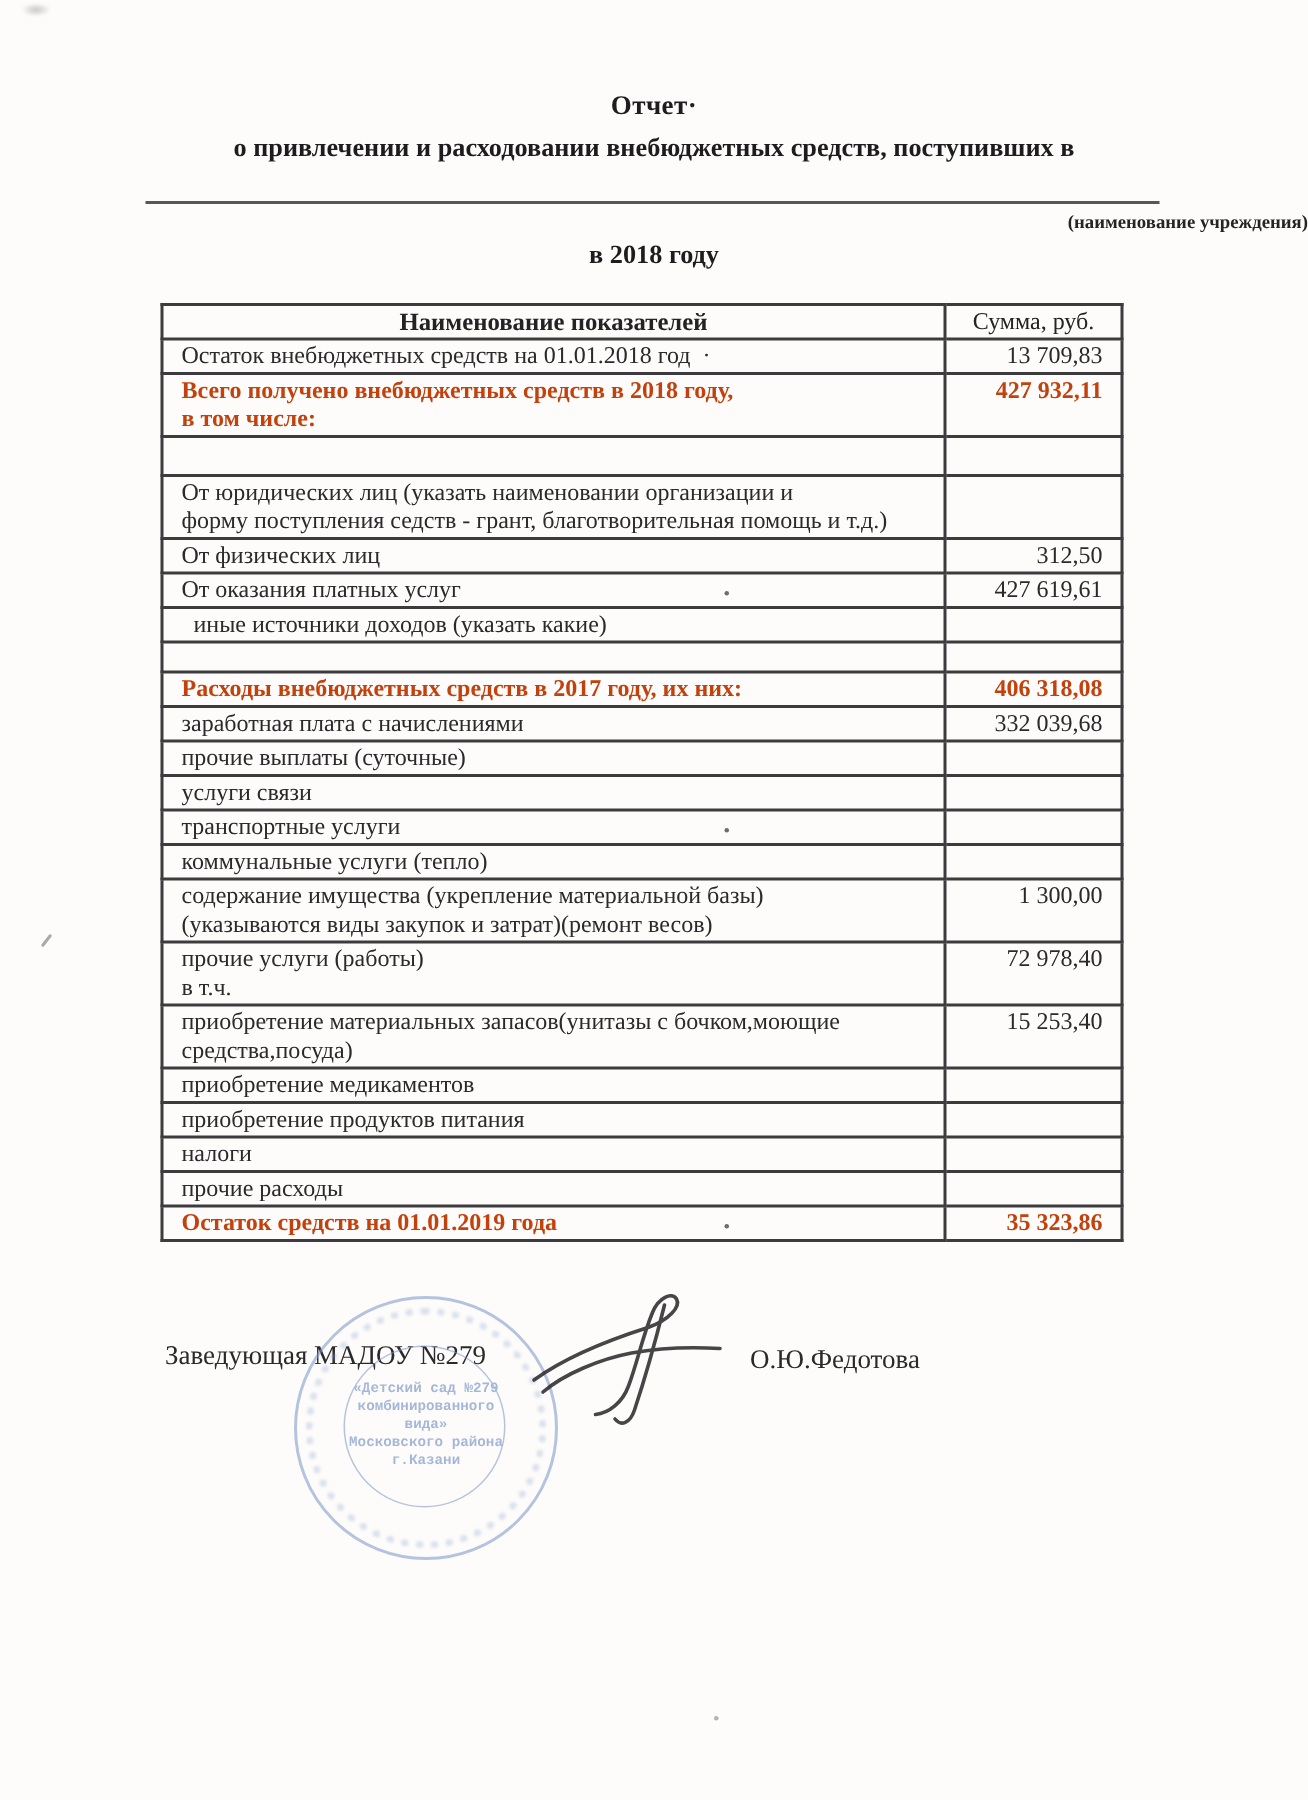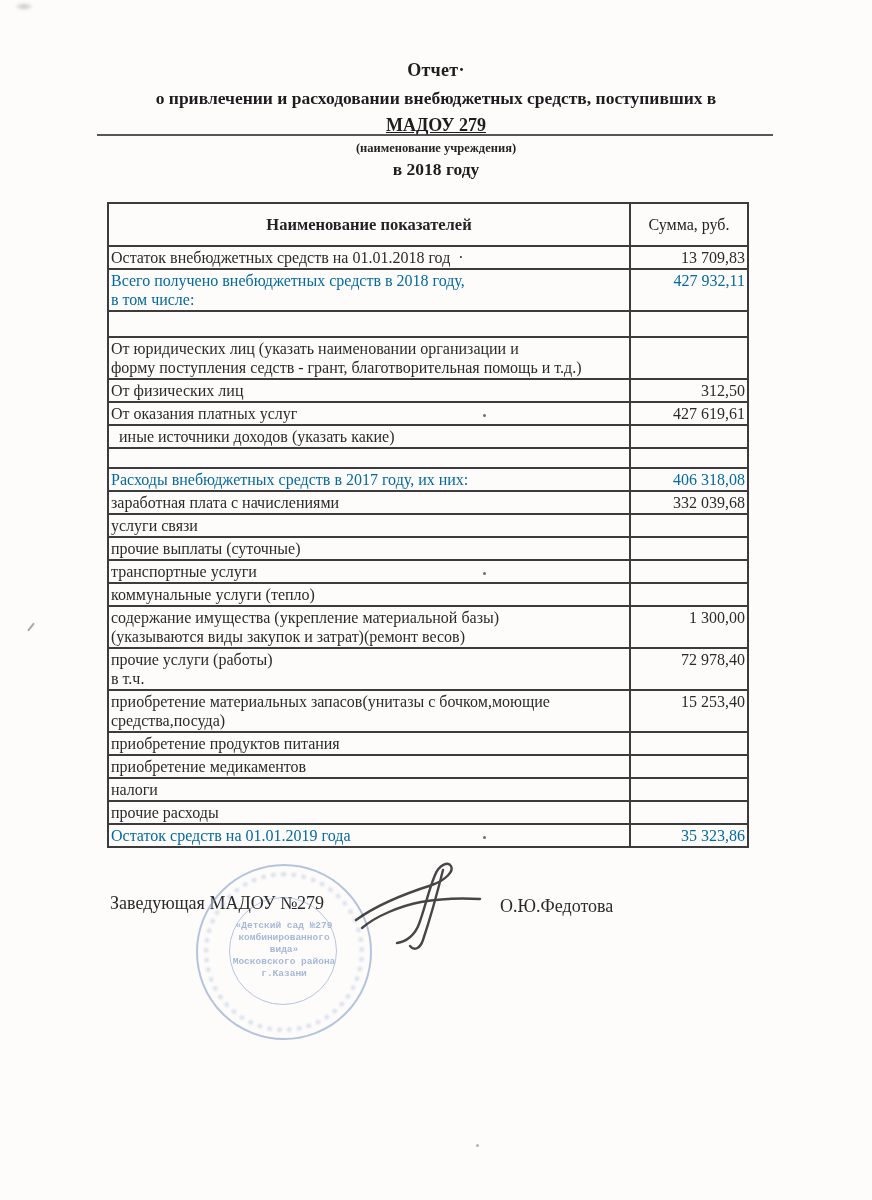--- a/index.html
+++ b/index.html
@@ -11,43 +11,43 @@
     font-family:"Liberation Serif","DejaVu Serif",serif;
     color:#222;
     overflow:hidden;
   }
   
   .doc-header{position:absolute;left:50px;right:50px;top:60px;text-align:center;}
   .doc-title{font-size:18px;font-weight:bold;letter-spacing:.3px;color:#1d1d1f;}
   .doc-subtitle{font-size:17.5px;font-weight:bold;margin-top:7px;color:#1d1d1f;}
   .doc-institution{font-size:18px;font-weight:bold;margin-top:6px;text-decoration:underline;color:#1d1d1f;}
   .doc-rule{position:absolute;left:97px;width:676px;top:134px;border-top:2px solid #3a3a3c;opacity:.85;}
-  .doc-caption{position:absolute;left:0;right:0;top:141px;text-align:center;font-size:12.5px;font-weight:bold;color:#242426;}
+  .doc-caption{position:absolute;left:0;right:0;top:141px;text-align:right;font-size:12.5px;font-weight:bold;color:#242426;}
   .doc-period{position:absolute;left:0;right:0;top:159px;text-align:center;font-size:17.5px;font-weight:bold;color:#1d1d1f;}
 
   
   .report-table{
     position:absolute;left:107px;top:202px;width:640px;
     border-collapse:collapse;table-layout:fixed;
     font-size:16px;color:#2a2a2c;
   }
   .report-table col.c-label{width:522px;}
   .report-table col.c-value{width:118px;}
   .report-table th,.report-table td{
     border:2px solid #3c3c3e;
-    padding:1px 2px;
+    padding:1px 12px;
     line-height:19px;
     vertical-align:top;
     overflow:hidden;
   }
-  .report-table th{font-size:16.5px;padding:11px 4px;text-align:center;font-weight:bold;color:#232325;}
+  .report-table th{font-size:16.5px;padding:1px 4px;text-align:center;font-weight:bold;color:#232325;}
   .report-table th.th-sum{font-weight:normal;font-size:16px;}
   .cell-label{white-space:pre-line;position:relative;text-align:left;}
   .cell-value{text-align:right;vertical-align:bottom;white-space:nowrap;}
-  tr.row-bold td{font-weight:normal;color:#0369a1;}
+  tr.row-bold td{font-weight:bold;color:#c2410c;}
   tr.row-spacer-lg{height:26px;}
   tr.row-spacer-sm{height:20px;}
   .stray-dot{
     position:absolute;left:72%;top:52%;
     width:3px;height:3px;border-radius:50%;
     background:#4a4a4c;opacity:.8;
   }
 
   
   .doc-footer{position:absolute;left:0;top:0;width:100%;height:0;}
@@ -79,21 +79,20 @@
 
 <div class="page">
 
   <div class="smudge-topleft"></div>
   <div class="tick-leftmargin"></div>
   <div class="dot-bottom"></div>
 
   <div class="doc-header">
     <div class="doc-title">Отчет·</div>
     <div class="doc-subtitle">о привлечении и расходовании внебюджетных средств, поступивших в</div>
-    <div class="doc-institution">МАДОУ 279</div>
   </div>
   <div class="doc-rule"></div>
   <div class="doc-caption">(наименование учреждения)</div>
   <div class="doc-period">в 2018 году</div>
 
   <table class="report-table">
     <colgroup>
         <col class="c-label">
         <col class="c-value">
       </colgroup>
@@ -140,25 +139,25 @@
         </tr>
         <tr class="row-bold">
           <td class="cell-label">Расходы внебюджетных средств в 2017 году, их них:</td>
           <td class="cell-value">406 318,08</td>
         </tr>
         <tr>
           <td class="cell-label">заработная плата с начислениями</td>
           <td class="cell-value">332 039,68</td>
         </tr>
         <tr>
+          <td class="cell-label">прочие выплаты (суточные)</td>
+          <td class="cell-value"></td>
+        </tr>
+        <tr>
           <td class="cell-label">услуги связи</td>
-          <td class="cell-value"></td>
-        </tr>
-        <tr>
-          <td class="cell-label">прочие выплаты (суточные)</td>
           <td class="cell-value"></td>
         </tr>
         <tr>
           <td class="cell-label">транспортные услуги<span class="stray-dot"></span></td>
           <td class="cell-value"></td>
         </tr>
         <tr>
           <td class="cell-label">коммунальные услуги (тепло)</td>
           <td class="cell-value"></td>
         </tr>
@@ -171,25 +170,25 @@
           <td class="cell-label">прочие услуги (работы)
 в т.ч.</td>
           <td class="cell-value">72 978,40</td>
         </tr>
         <tr>
           <td class="cell-label">приобретение материальных запасов(унитазы с бочком,моющие
 средства,посуда)</td>
           <td class="cell-value">15 253,40</td>
         </tr>
         <tr>
+          <td class="cell-label">приобретение медикаментов</td>
+          <td class="cell-value"></td>
+        </tr>
+        <tr>
           <td class="cell-label">приобретение продуктов питания</td>
-          <td class="cell-value"></td>
-        </tr>
-        <tr>
-          <td class="cell-label">приобретение медикаментов</td>
           <td class="cell-value"></td>
         </tr>
         <tr>
           <td class="cell-label">налоги</td>
           <td class="cell-value"></td>
         </tr>
         <tr>
           <td class="cell-label">прочие расходы</td>
           <td class="cell-value"></td>
         </tr>

